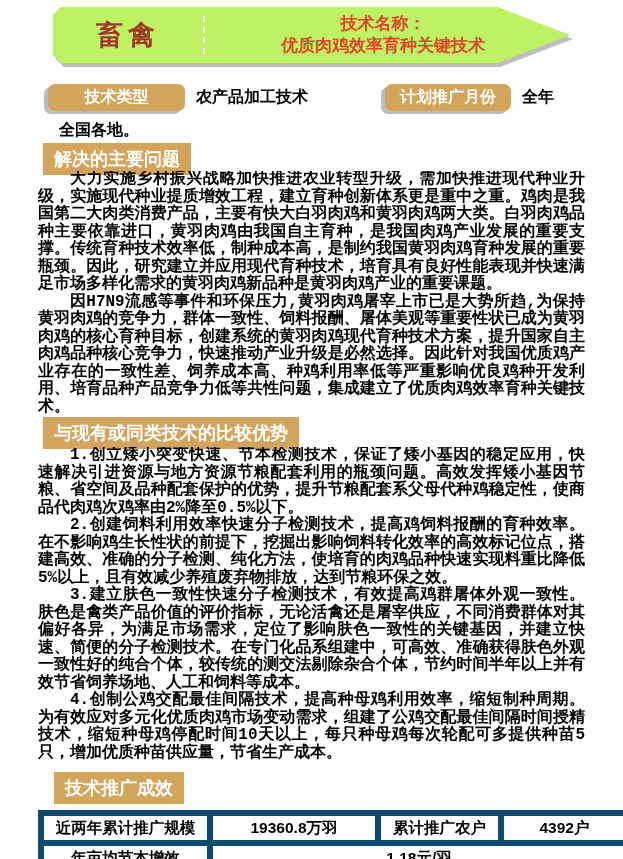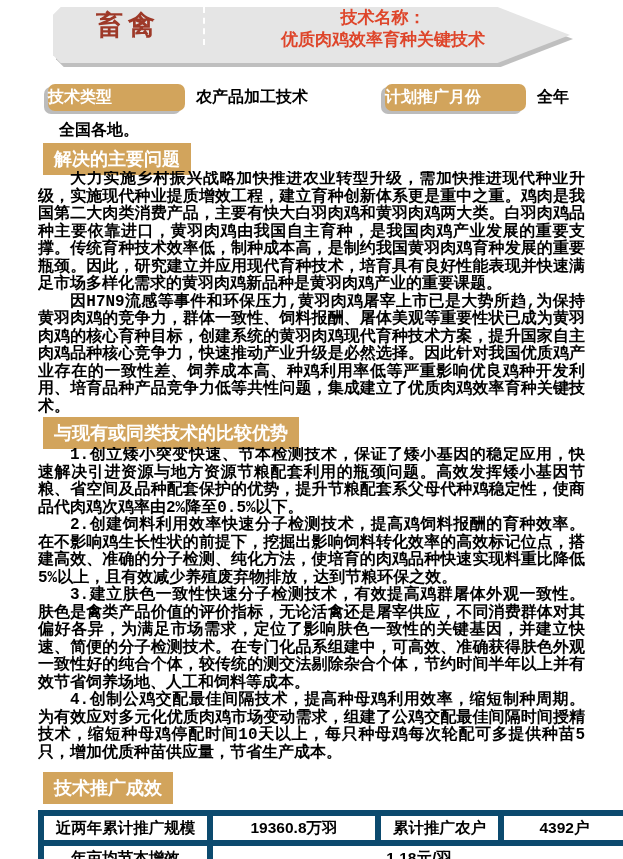--- a/index.html
+++ b/index.html
@@ -2,42 +2,42 @@
 <html><head>
 <meta charset="utf-8">
 <style>
   html,body{margin:0;padding:0;background:#ffffff;}
   body{width:623px;height:859px;font-family:"Liberation Sans",sans-serif;}
   .page{position:relative;width:623px;height:859px;background:#ffffff;overflow:hidden;}
 
   
   .banner{position:absolute;left:53px;top:7px;width:517px;height:56px;
           filter:drop-shadow(3px 4px 0 rgba(148,148,148,0.6));}
-  .banner-shape{position:absolute;inset:0;background:#e5e5e5;
+  .banner-shape{position:absolute;inset:0;background:#bef264;
           clip-path:polygon(1.5% 0,86% 0,100% 50%,86% 100%,1.5% 100%,0 86%,0 14%);
-          display:flex;align-items:flex-start;}
+          display:flex;align-items:center;}
   .banner-category{width:150px;text-align:center;color:#9E3928;font-size:27px;
           font-weight:bold;letter-spacing:5px;}
   .banner-divider{height:38px;border-left:2px dashed #ffffff;}
   .banner-title{width:300px;margin-left:28px;text-align:center;color:#DE452A;
           font-weight:bold;font-size:17px;line-height:1.32;}
 
   
   .field{position:absolute;display:flex;align-items:center;height:27px;}
   .f1{left:48px;top:84px;} .f2{left:385px;top:84px;} .f3{left:48px;top:117px;}
   .tag-btn{background:#D2A45C;color:#ffffff;font-weight:bold;font-size:16px;
-          padding:3px 0;border-radius:7px;
+          text-align:center;padding:3px 0;border-radius:7px;
           box-shadow:-4px 3px 0 #bcbcbc;}
-  .w-a{width:137px;} .w-b{width:141px;}
+  .w-a{width:137px;} .w-b{width:126px;}
   .field-value{margin-left:11px;font-weight:bold;font-size:16px;color:#000;white-space:nowrap;text-align:right;}
 
   
   .section-header{position:absolute;left:43px;background:#D2A45C;color:#ffffff;
           font-weight:bold;font-size:18px;padding:4px 11px;white-space:nowrap;}
-  .sh1{top:143px;} .sh2{top:417px;} .sh3{top:772px;}
+  .sh1{top:143px;} .sh2{top:417px;} .sh3{top:772px;margin-left:11px;}
 
   
   .text-block{position:absolute;left:38px;width:547px;color:#000;
           font-weight:bold;font-size:16px;line-height:17.5px;
           text-align:justify;overflow:hidden;}
   .tb1{top:171px;height:244px;}
   .tb2{top:447px;height:323px;}
   .text-block p{margin:0;text-indent:2em;font-family:Liberation Mono, monospace;}
 
   

